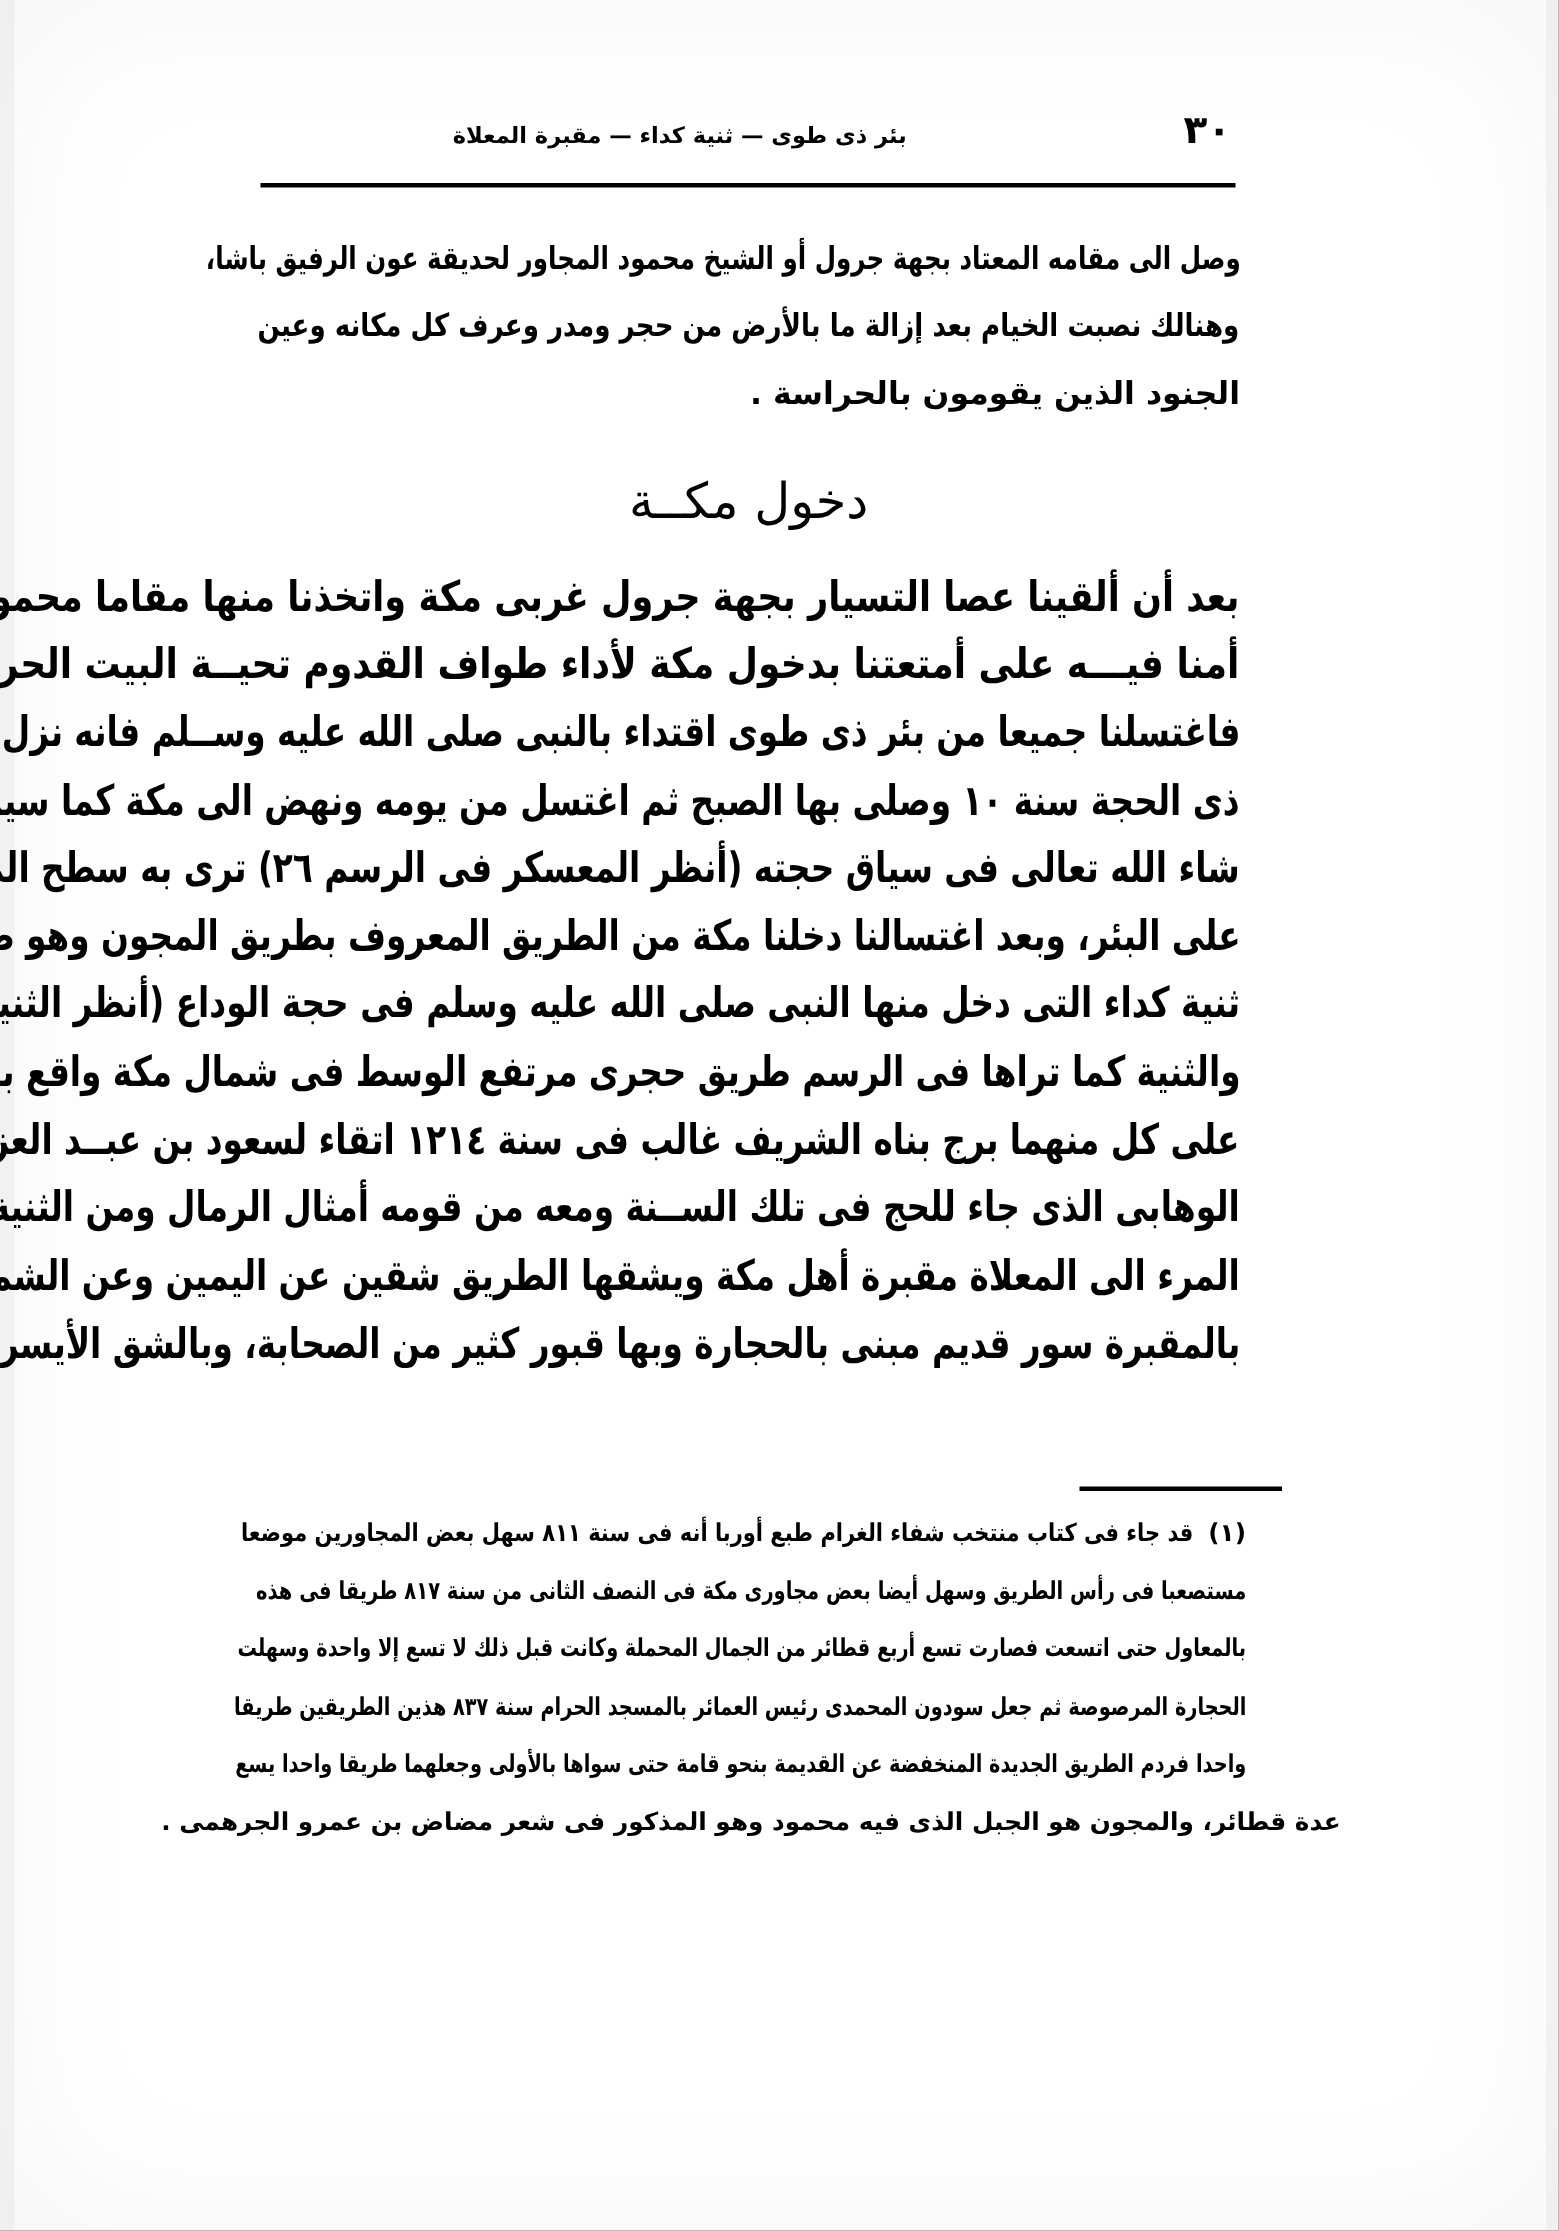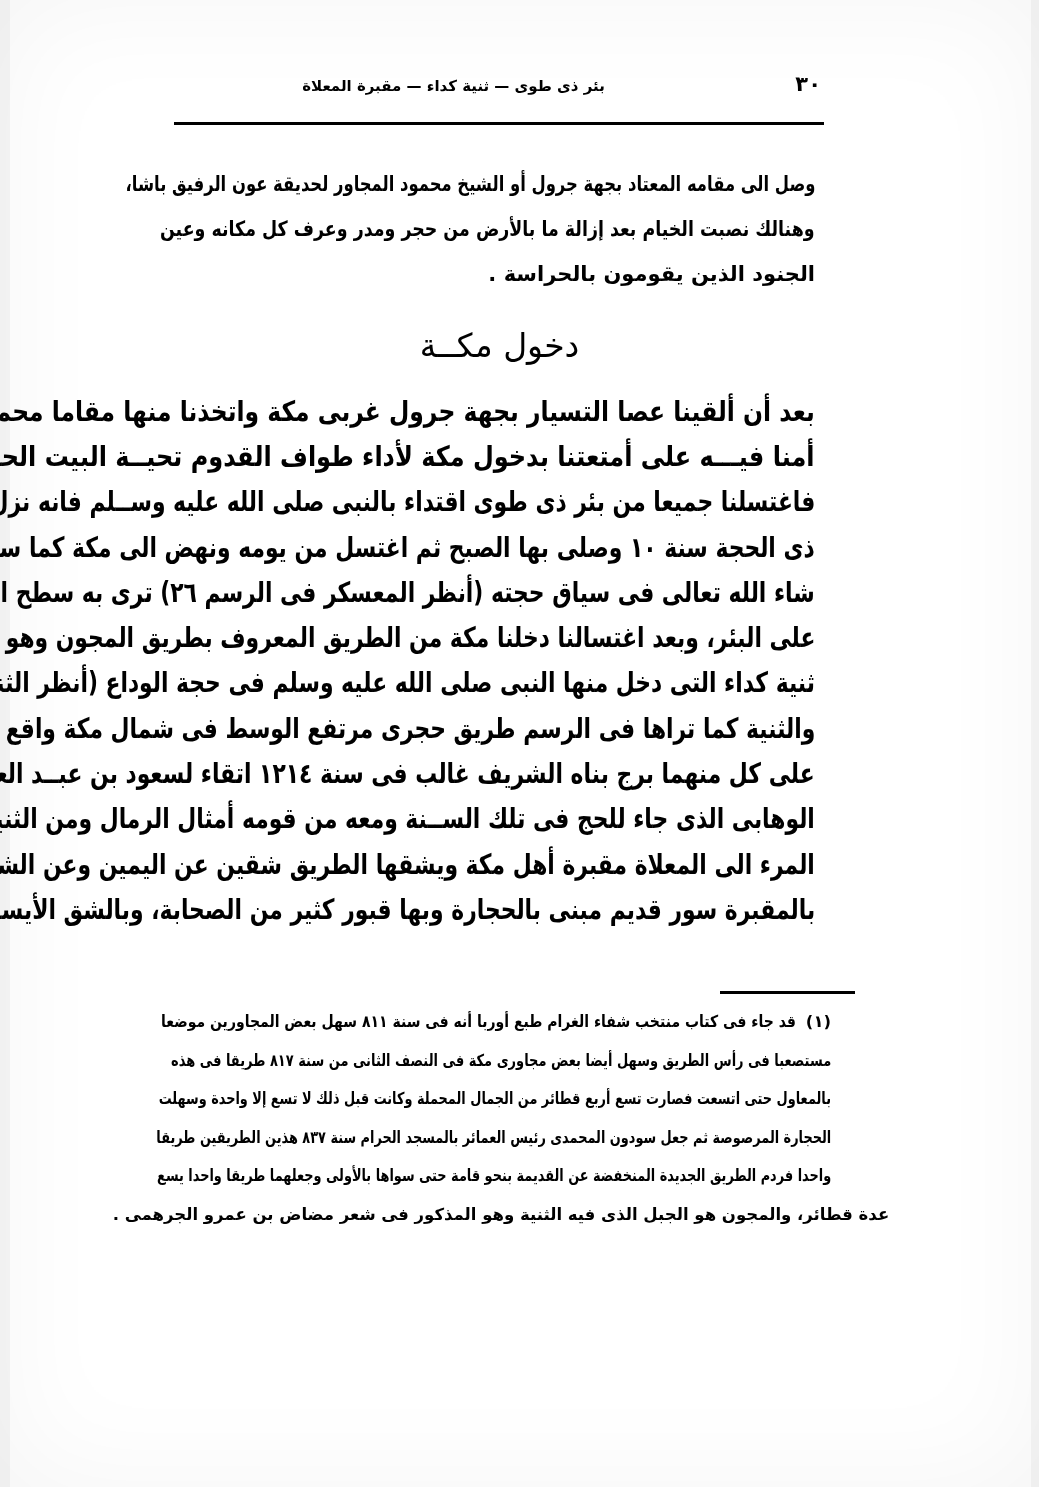--- a/index.html
+++ b/index.html
@@ -40,21 +40,21 @@
     height: 54px;
   }
   .header-row {
     display: flex;
     flex-direction: row;
     align-items: baseline;
     justify-content: flex-start;
     width: 100%;
   }
   .folio {
-    font-size: 21px;
+    font-size: 26px;
     letter-spacing: 0.5px;
     width: 86px;
     text-align: right;
     padding-right: 6px;
     font-weight: 600;
   }
   .running-title {
     flex: 1;
     text-align: center;
     font-size: 15px;
@@ -73,21 +73,21 @@
 
   
   .body-zone {
     position: absolute;
     top: 150px;
     right: 212px;
     width: 655px;
   }
 
   .para {
-    margin: 12px;
+    margin: 0;
     padding: 0;
   }
 
   
   .line {
     display: flex;
     flex-direction: row;
     justify-content: space-between;
     white-space: nowrap;
     font-size: 21.5px;
@@ -236,17 +236,17 @@
     <div class="fn-line">
       <span style="transform: scaleX(0.78); transform-origin: right center;">بالمعاول حتى اتسعت فصارت تسع أربع قطائر من الجمال المحملة وكانت قبل ذلك لا تسع إلا واحدة وسهلت</span>
     </div>
     <div class="fn-line">
       <span style="transform: scaleX(0.78); transform-origin: right center;">الحجارة المرصوصة ثم جعل سودون المحمدى رئيس العمائر بالمسجد الحرام سنة ٨٣٧ هذين الطريقين طريقا</span>
     </div>
     <div class="fn-line">
       <span style="transform: scaleX(0.78); transform-origin: right center;">واحدا فردم الطريق الجديدة المنخفضة عن القديمة بنحو قامة حتى سواها بالأولى وجعلهما طريقا واحدا يسع</span>
     </div>
     <div class="fn-line last">
-      <span>عدة قطائر، والمجون هو الجبل الذى فيه الثنية وهو المذكور فى شعر مضاض بن عمرو الجرهمى .</span>
+      <span>عدة قطائر، والمجون هو الجبل الذى فيه محمود وهو المذكور فى شعر مضاض بن عمرو الجرهمى .</span>
     </div>
   </div>
 
 </div>
 
 </body></html>

